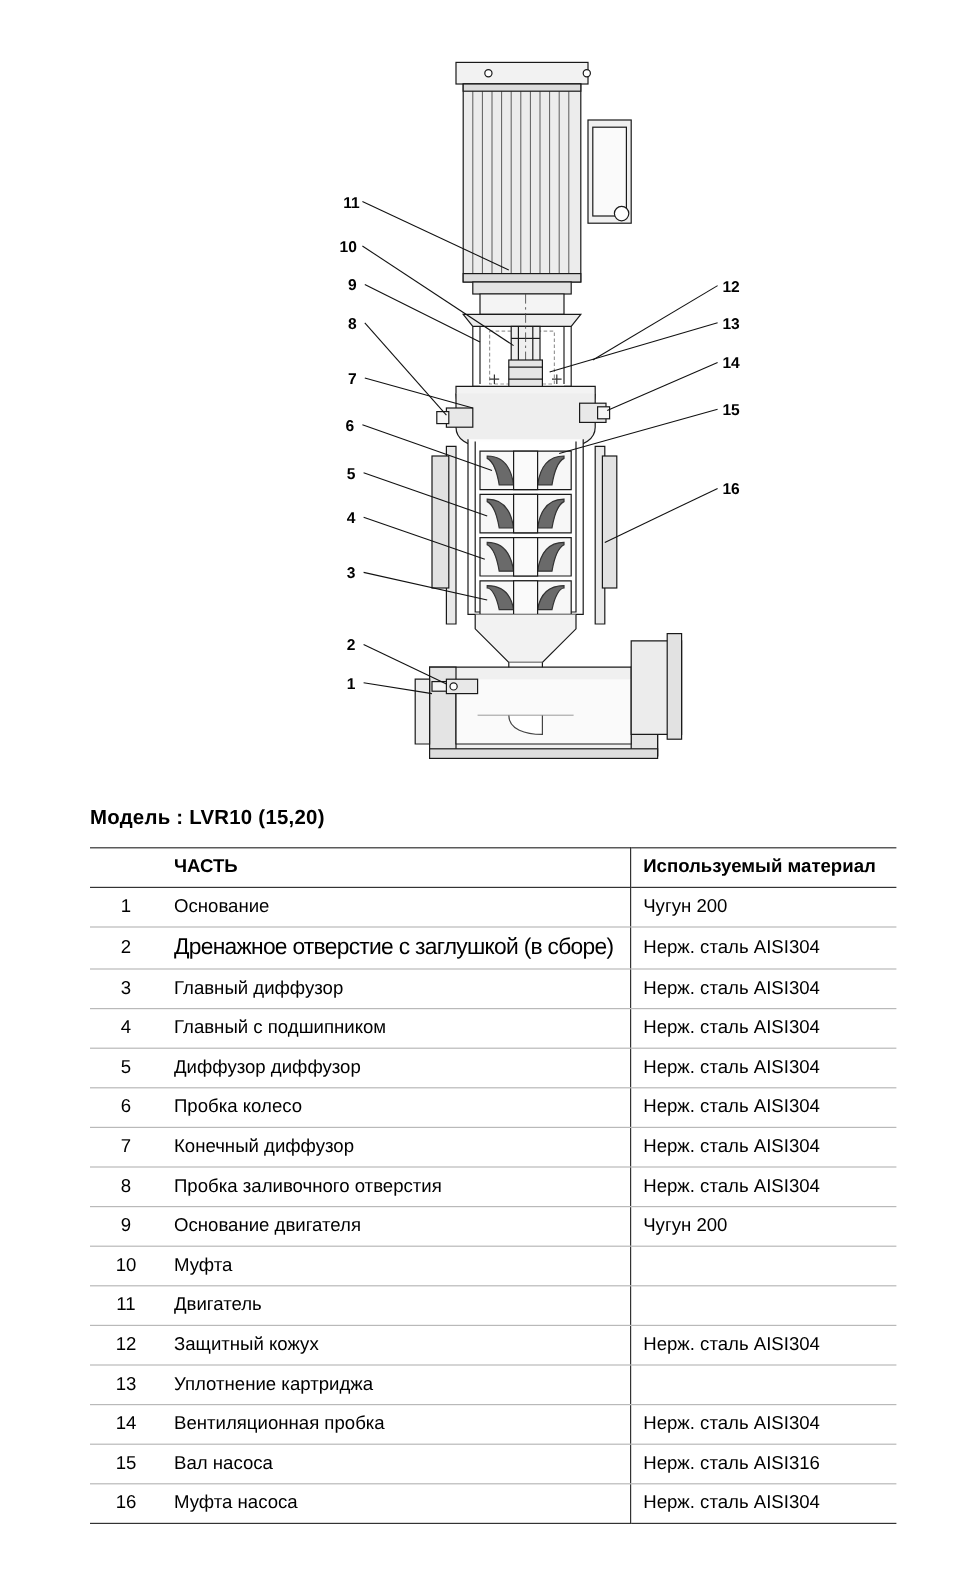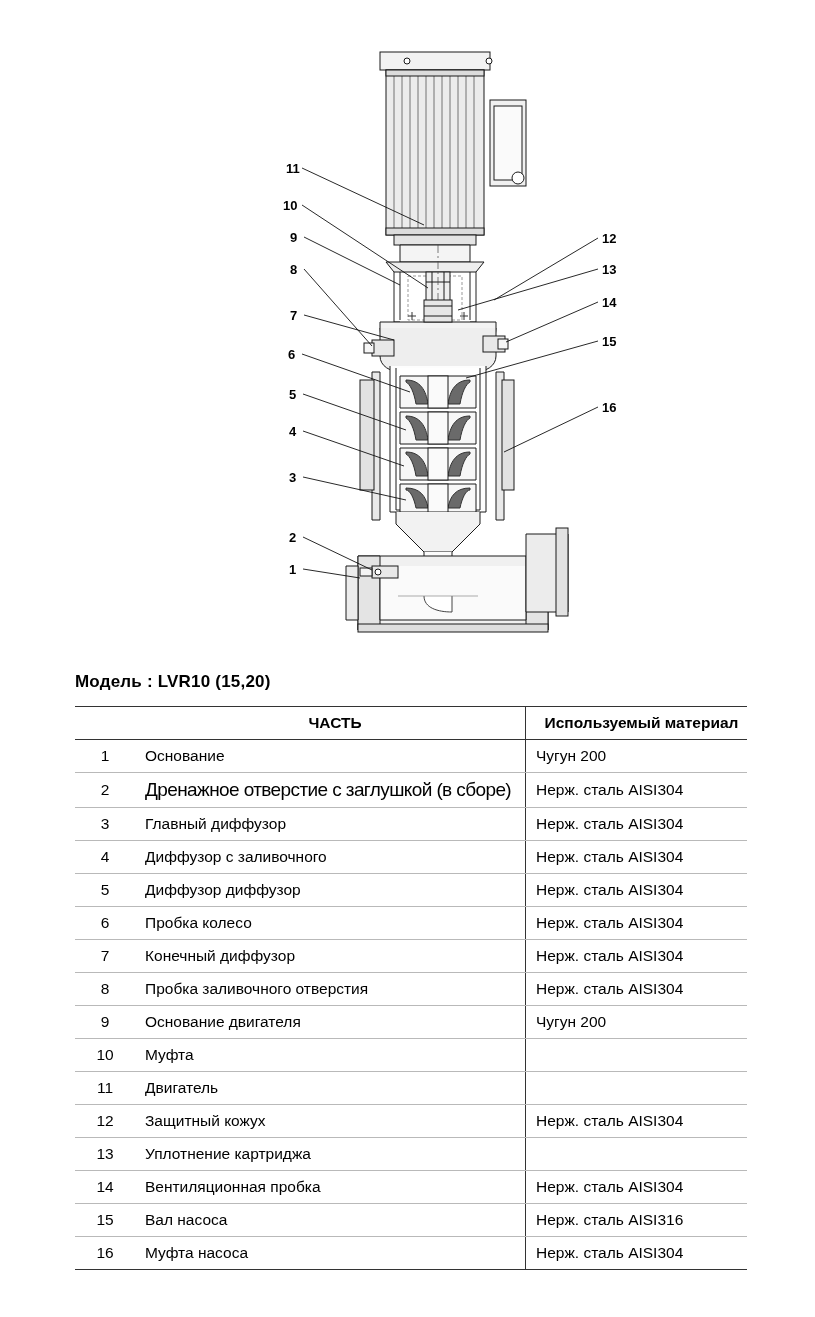--- a/index.html
+++ b/index.html
@@ -64,21 +64,20 @@
     padding: 6px 0 6px 0;
     text-align: left;
     font-weight: normal;
     vertical-align: middle;
     height: 20px;
   }
   .parts-table thead th {
     font-weight: bold;
     border-bottom: 1px solid #333;
     padding-bottom: 6px;
-    text-align: center;
   }
   .parts-table tbody tr:last-child td {
     border-bottom: 1px solid #333;
   }
   .col-num {
     width: 60px;
     text-align: center !important;
     border-right: none;
   }
   .col-part {
@@ -282,21 +281,21 @@
         <td class="col-part squeeze">Дренажное отверстие с заглушкой (в сборе)</td>
         <td class="col-mat">Нерж. сталь AISI304</td>
       </tr>
       <tr>
         <td class="col-num">3</td>
         <td class="col-part">Главный диффузор</td>
         <td class="col-mat">Нерж. сталь AISI304</td>
       </tr>
       <tr>
         <td class="col-num">4</td>
-        <td class="col-part">Диффузор с заливочного</td>
+        <td class="col-part">Главный с подшипником</td>
         <td class="col-mat">Нерж. сталь AISI304</td>
       </tr>
       <tr>
         <td class="col-num">5</td>
         <td class="col-part">Диффузор диффузор</td>
         <td class="col-mat">Нерж. сталь AISI304</td>
       </tr>
       <tr>
         <td class="col-num">6</td>
         <td class="col-part">Пробка колесо</td>

